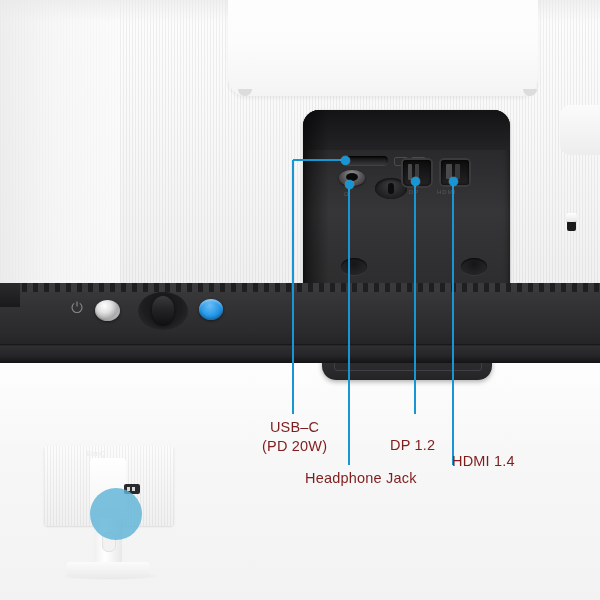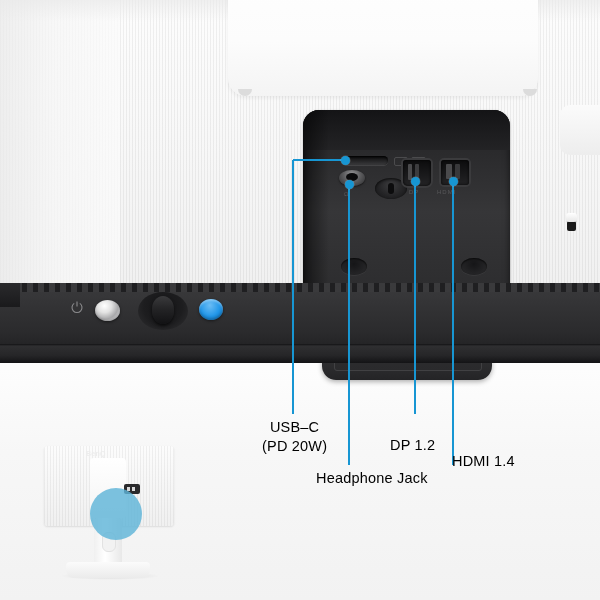--- a/index.html
+++ b/index.html
@@ -222,21 +222,21 @@
     background:linear-gradient(180deg,#2a2a2c,#1a1a1c);
   }
 
   
   .cline{position:absolute;background:#1796d3;}
   .cdot{
     position:absolute;width:9px;height:9px;border-radius:50%;
     box-shadow:0 0 0 .5px rgba(255,255,255,.25);
   }
   .clabel{
-    position:absolute;color:#000000;font-size:14.5px;line-height:18px;
+    position:absolute;color:#7f1d1d;font-size:14.5px;line-height:18px;
     white-space:nowrap;letter-spacing:.2px;
   }
   .clabel.two{line-height:19px;text-align:center;}
 
   
   .thumb{position:absolute;left:20px;top:440px;width:180px;height:150px;}
   .t-panel{
     position:absolute;left:24px;top:6px;width:130px;height:80px;
     background:
       repeating-linear-gradient(90deg,
@@ -362,21 +362,21 @@
   <div id="callout-layer">
       <div class="cline" style="left: 293px; top: 159.2px; width: 52px; height: 1.6px; background: rgb(23, 150, 211);"></div>
       <div class="cline" style="left: 292.2px; top: 160px; width: 1.6px; height: 254px; background: rgb(23, 150, 211);"></div>
       <div class="cdot" style="left: 340.5px; top: 155.5px; background: rgb(23, 150, 211);"></div>
       <div class="clabel two" style="left: 262px; top: 418px;">
         <div>USB–C</div>
         <div>(PD 20W)</div>
       </div>
       <div class="cline" style="left: 348.2px; top: 184px; width: 1.6px; height: 281px; background: rgb(23, 150, 211);"></div>
       <div class="cdot" style="left: 344.5px; top: 179.5px; background: rgb(23, 150, 211);"></div>
-      <div class="clabel" style="left: 316px; top: 469px;">
+      <div class="clabel" style="left: 305px; top: 469px;">
         <div>Headphone Jack</div>
       </div>
       <div class="cline" style="left: 414.2px; top: 181px; width: 1.6px; height: 233px; background: rgb(23, 150, 211);"></div>
       <div class="cdot" style="left: 410.5px; top: 176.5px; background: rgb(23, 150, 211);"></div>
       <div class="clabel" style="left: 390px; top: 436px;">
         <div>DP 1.2</div>
       </div>
       <div class="cline" style="left: 452.2px; top: 181px; width: 1.6px; height: 284px; background: rgb(23, 150, 211);"></div>
       <div class="cdot" style="left: 448.5px; top: 176.5px; background: rgb(23, 150, 211);"></div>
       <div class="clabel" style="left: 424px; top: 452px; margin-left: 28px;">

